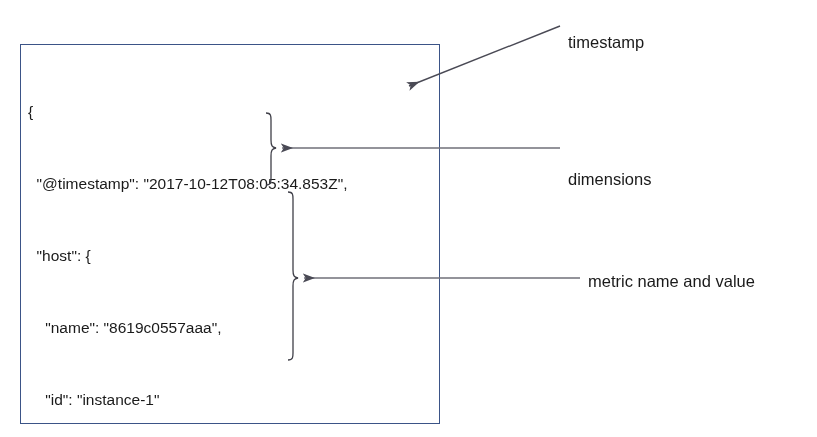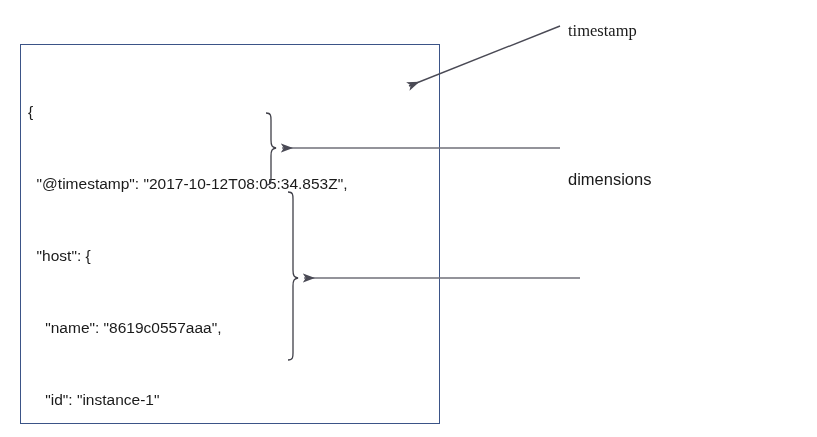--- a/index.html
+++ b/index.html
@@ -48,21 +48,21 @@
   }
 
   
   .annot-label {
     position: absolute;
     font-family: "Liberation Sans", sans-serif;
     font-size: 16.5px;
     color: #1a1a1a;
     white-space: nowrap;
   }
-  #label-timestamp { left: 568px; top: 21px; font-family: Liberation Serif, serif; }
+  #label-timestamp { left: 568px; top: 33px; }
   #label-dimensions { left: 568px; top: 142px; margin-top: 28px; }
   #label-metric { left: 588px; top: 272px; }
 
   
   #overlay {
     position: absolute;
     left: 0;
     top: 0;
     width: 817px;
     height: 437px;
@@ -121,14 +121,15 @@
              L 293 353
              C 293 357, 293 360, 288 360" fill="none" stroke="#3f3f48" stroke-width="1.3"></path>
 
     <line x1="580" y1="278" x2="304" y2="278" stroke="#6f6f78" stroke-width="1.4" marker-end="url(#arrowhead)"></line>
   </svg>
 
   <div class="annot-label" id="label-timestamp">timestamp</div>
 
   <div class="annot-label" id="label-dimensions">dimensions</div>
 
+  <div class="annot-label" id="label-metric">metric name and value</div>
 
 </div>
 
 </body></html>

